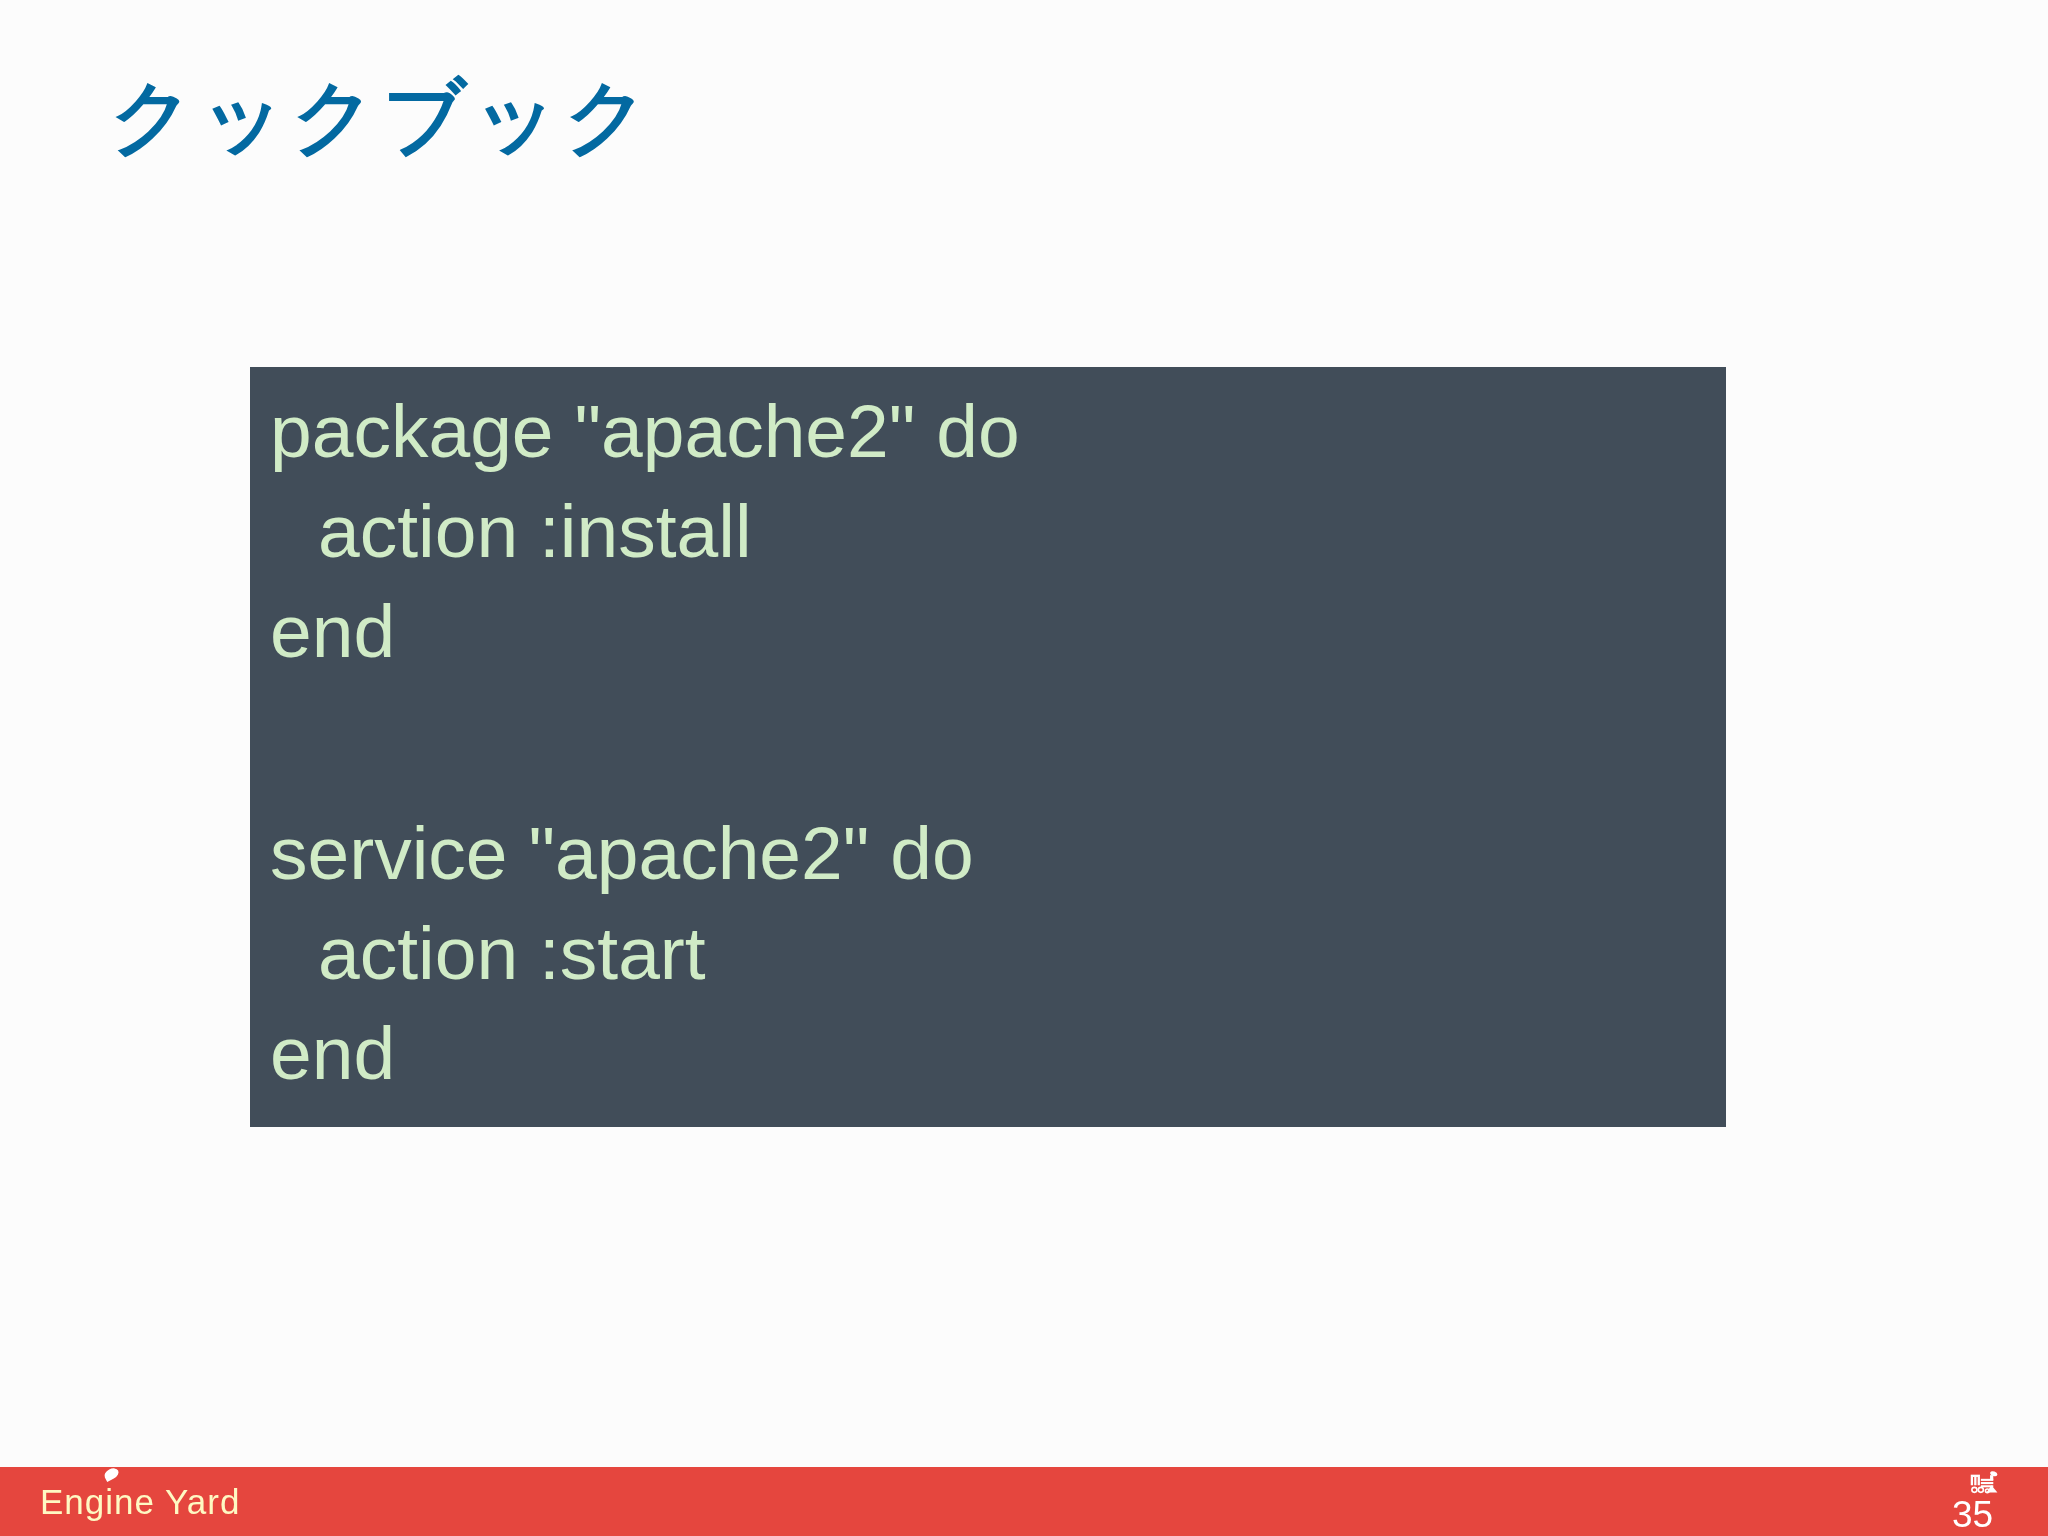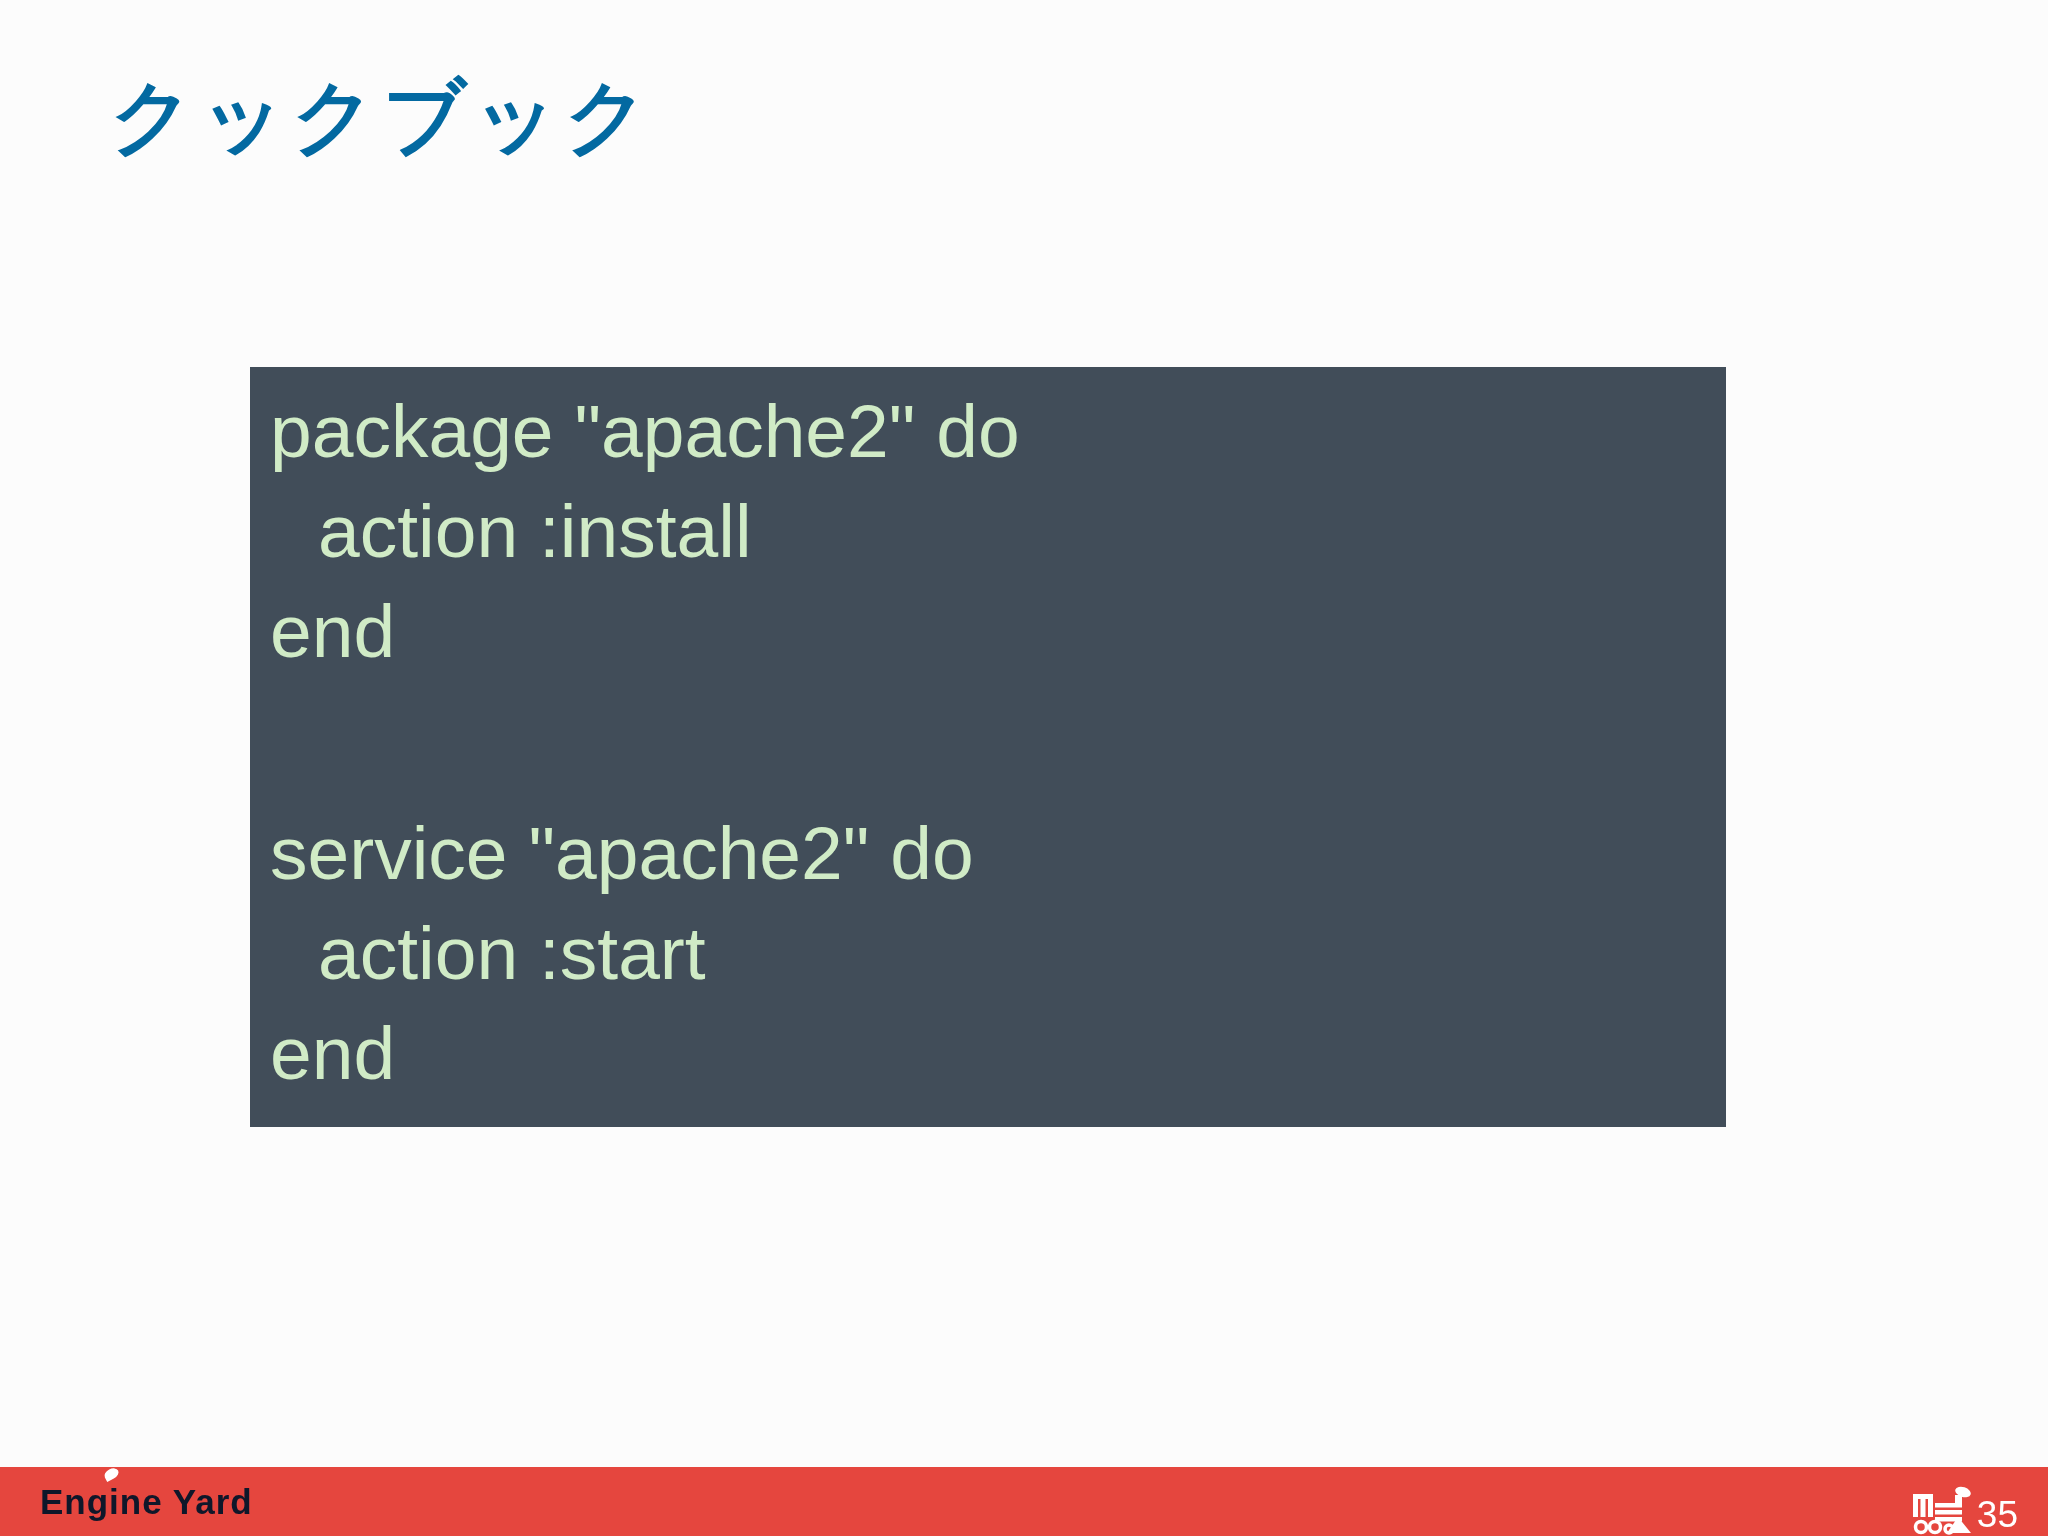--- a/index.html
+++ b/index.html
@@ -50,31 +50,31 @@
   .bubble-1 .tail{left:-58px;top:33px;width:62px;height:155px;}
   .bubble-2 .tail{left:-60px;top:18px;width:64px;height:140px;}
   
   .footer{
     position:absolute;left:0;bottom:0;width:2048px;height:69px;
     background:#e5463e;
     display:flex;align-items:center;
   }
   .brand{
     position:relative;margin-left:40px;
-    color:#0f172a;font-size:35px;font-weight:bold;letter-spacing:1px;
+    color:#fef9c3;font-size:35px;font-weight:normal;letter-spacing:1px;
   }
   .leaf{
     position:absolute;left:64px;top:-13px;
     width:15px;height:10px;background:#ffffff;
     border-radius:60% 60% 60% 0;
     transform:rotate(-28deg);
   }
   .footer-right{
     position:absolute;right:30px;bottom:0;height:69px;
-    display:flex;align-items:flex-end;
+    display:flex;align-items:flex-start;flex-direction:column;
   }
   .train{width:66px;height:50px;margin-top:4px;}
   .page-num{color:#ffffff;font-size:37px;}
 </style>
 </head>
 <body>
 
 <div class="slide">
 
   <h1 class="title">クックブック</h1>

